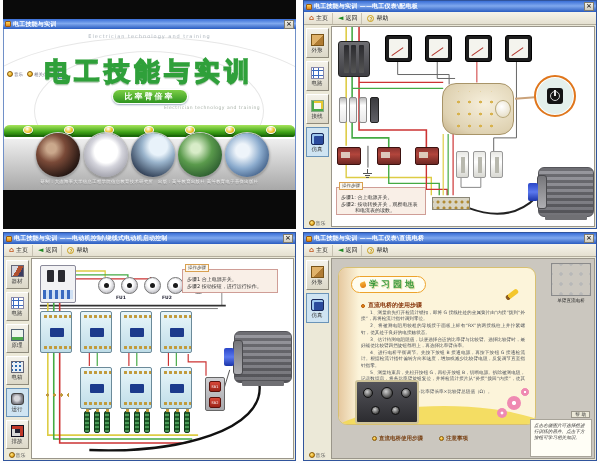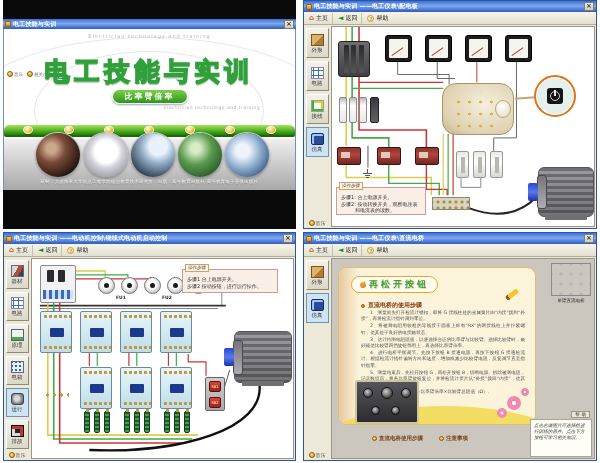--- a/index.html
+++ b/index.html
@@ -550,21 +550,21 @@
             <span class="ydot"></span>
             <span class="mlbl">音乐</span>
           </div>
       </div>
       <div class="brmain">
         <div class="card">
           <div class="edge"></div>
           <div class="swoosh"></div>
           <div class="banner">
             <span class="leaf"></span>
-            <span class="bt">再松开按钮</span>
+            <span class="bt">学习园地</span>
           </div>
           <div class="pencil"></div>
           <div class="secline">
             <span class="obullet"></span>
             <span class="sectext">直流电桥的使用步骤</span>
           </div>
           <div class="bodytext">
             <p>1、测量前先打开检流计锁扣，即将 G 接线柱处的金属簧片由“内接”拨到“外接”，再将检流计指针调到零位。</p>
             <p>2、将被测电阻用较粗的导线接于面板上标有“RX”的两接线柱上并拧紧螺钉，使其处于良好的电接触状态。</p>
             <p>3、估计待测电阻阻值，以便选择合适的比率臂与比较臂。选择比较臂时，最好能使比较臂四挡旋钮都用上，再选择比率臂倍率。</p>

